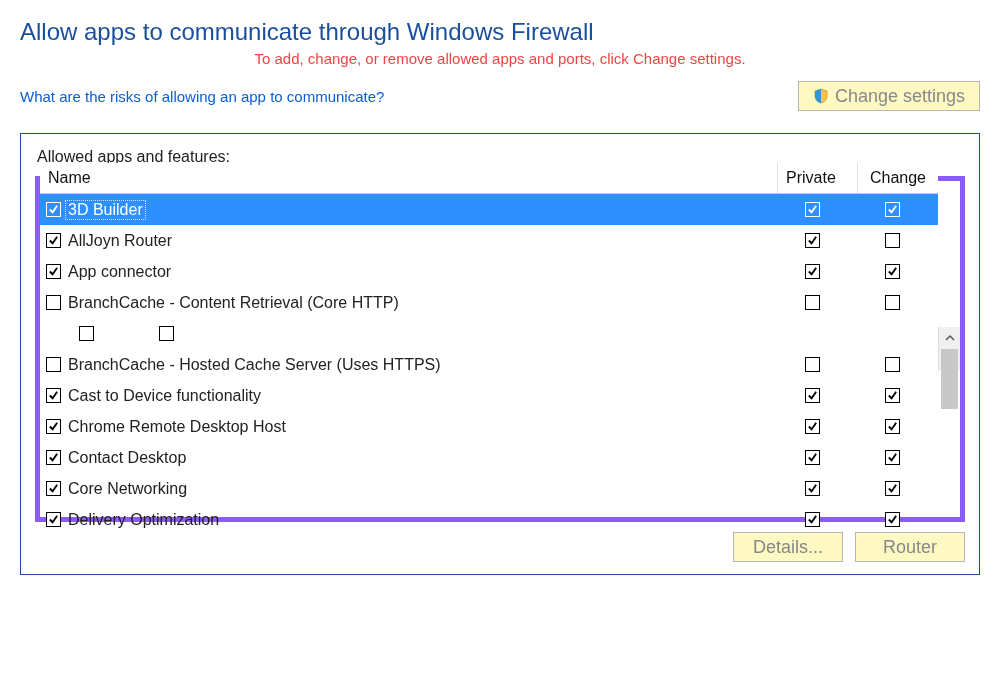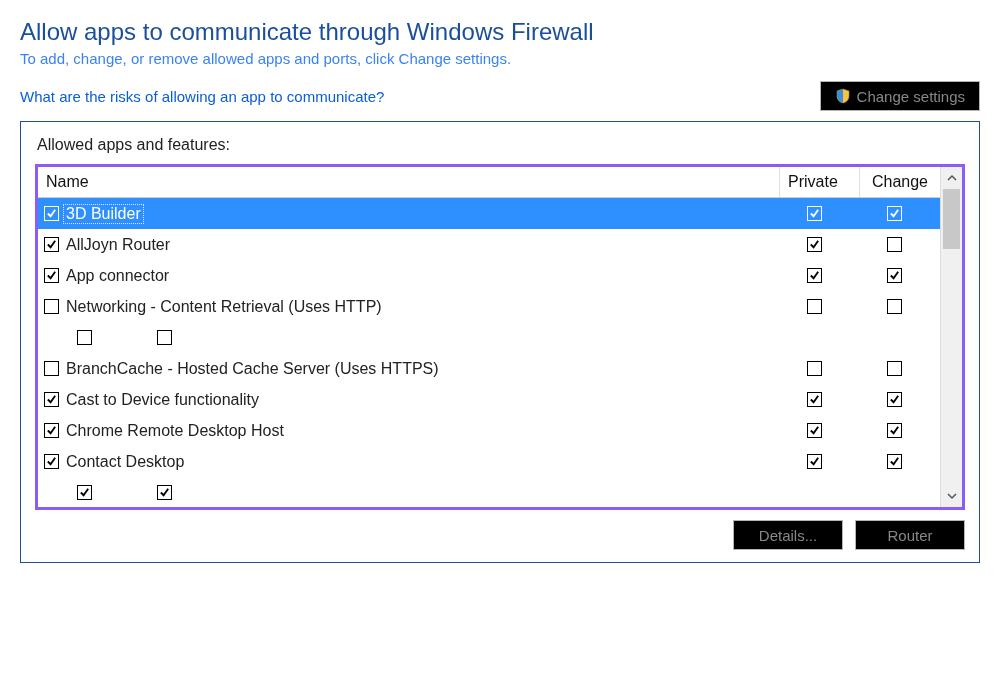--- a/index.html
+++ b/index.html
@@ -14,62 +14,64 @@
   }
   .heading {
     font-size: 24px;
     color: #1a4f9c;
     margin: 0 0 4px 0;
     font-weight: 400;
   }
   .subtext {
     font-size: 15px;
     margin: 0 0 14px 0;
-    color: #3b82f6;
+    color: #ef4444;
+    text-align: center;
   }
   .link-row {
     display: flex;
     justify-content: space-between;
     align-items: center;
-    margin-bottom: 10px;
+    margin-bottom: 22px;
   }
   .link {
     color: #0a5ed7;
     font-size: 15px;
     cursor: pointer;
   }
   .btn {
     display: inline-flex;
     align-items: center;
     justify-content: center;
     height: 30px;
     padding: 0 14px;
     border: 1px solid #b5b5b5;
-    background: #000000;
+    background: #fef9c3;
     font-family: inherit;
-    font-size: 15px;
+    font-size: 18px;
     color: #888;
     cursor: default;
   }
   .btn .shield {
     margin-right: 6px;
     display: inline-flex;
   }
   .panel {
     border: 1px solid #1a4f9c;
     padding: 14px 14px 12px 14px;
   }
   .panel-title {
     font-size: 16px;
     margin: 0 0 10px 2px;
   }
   .list-wrap {
-    border: 3px solid #8b5cf6;
+    border: 5px solid #8b5cf6;
     display: flex;
     height: 346px;
+    align-items: center;
   }
   .list-main {
     flex: 1;
     display: flex;
     flex-direction: column;
     overflow: hidden;
   }
   .list-header {
     display: flex;
     border-bottom: 1px solid #ccc;
@@ -260,21 +262,21 @@
               <span class="cb checked">
                 <svg viewBox="0 0 12 12">
                   <path d="M2 6 L5 9 L10 2" fill="none" stroke="#000" stroke-width="2"></path>
                 </svg>
               </span>
             </div>
           </div>
           <div class="row">
             <div class="cell-name">
               <span class="cb"></span>
-              <span class="label-box">Networking - Content Retrieval (Uses HTTP)</span>
+              <span class="label-box">BranchCache - Content Retrieval (Core HTTP)</span>
             </div>
             <div class="cell-pp">
               <span class="cb"></span>
             </div>
             <div class="cell-pp">
               <span class="cb"></span>
             </div>
           </div>
           <div class="row">
             <div class="cell-pp">
@@ -362,20 +364,28 @@
             </div>
             <div class="cell-pp">
               <span class="cb checked">
                 <svg viewBox="0 0 12 12">
                   <path d="M2 6 L5 9 L10 2" fill="none" stroke="#000" stroke-width="2"></path>
                 </svg>
               </span>
             </div>
           </div>
           <div class="row">
+            <div class="cell-name">
+              <span class="cb checked">
+                <svg viewBox="0 0 12 12">
+                  <path d="M2 6 L5 9 L10 2" fill="none" stroke="#000" stroke-width="2"></path>
+                </svg>
+              </span>
+              <span class="label-box">Core Networking</span>
+            </div>
             <div class="cell-pp">
               <span class="cb checked">
                 <svg viewBox="0 0 12 12">
                   <path d="M2 6 L5 9 L10 2" fill="none" stroke="#000" stroke-width="2"></path>
                 </svg>
               </span>
             </div>
             <div class="cell-pp">
               <span class="cb checked">
                 <svg viewBox="0 0 12 12">

